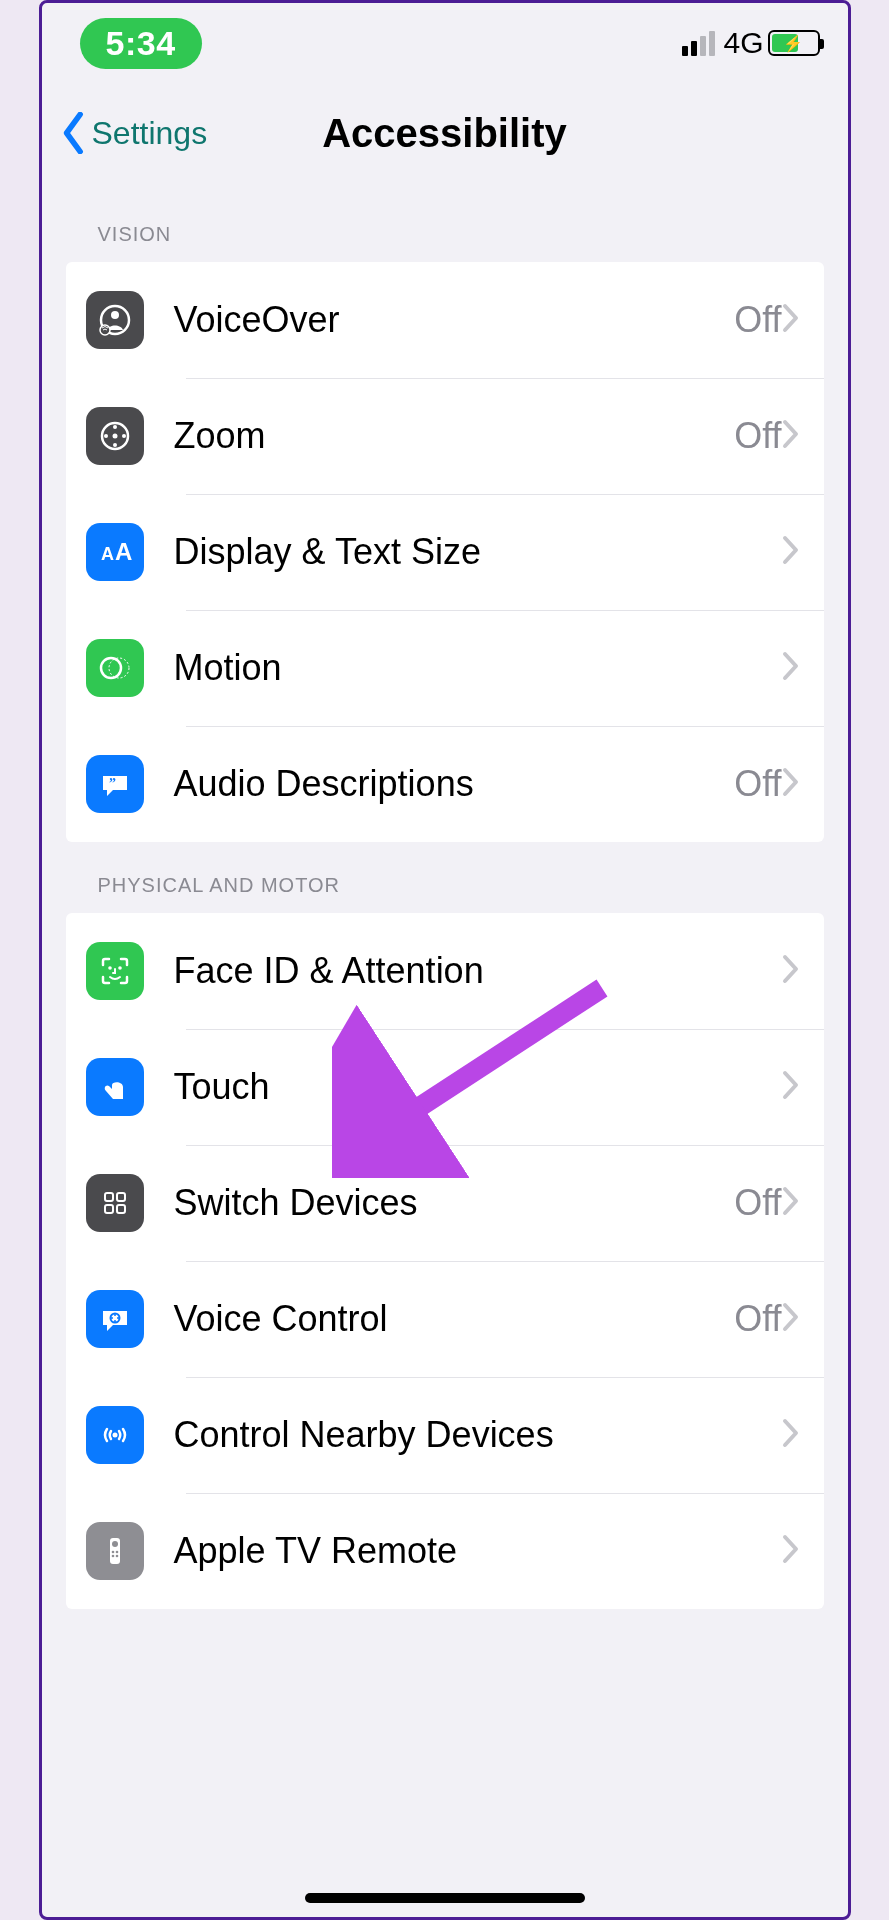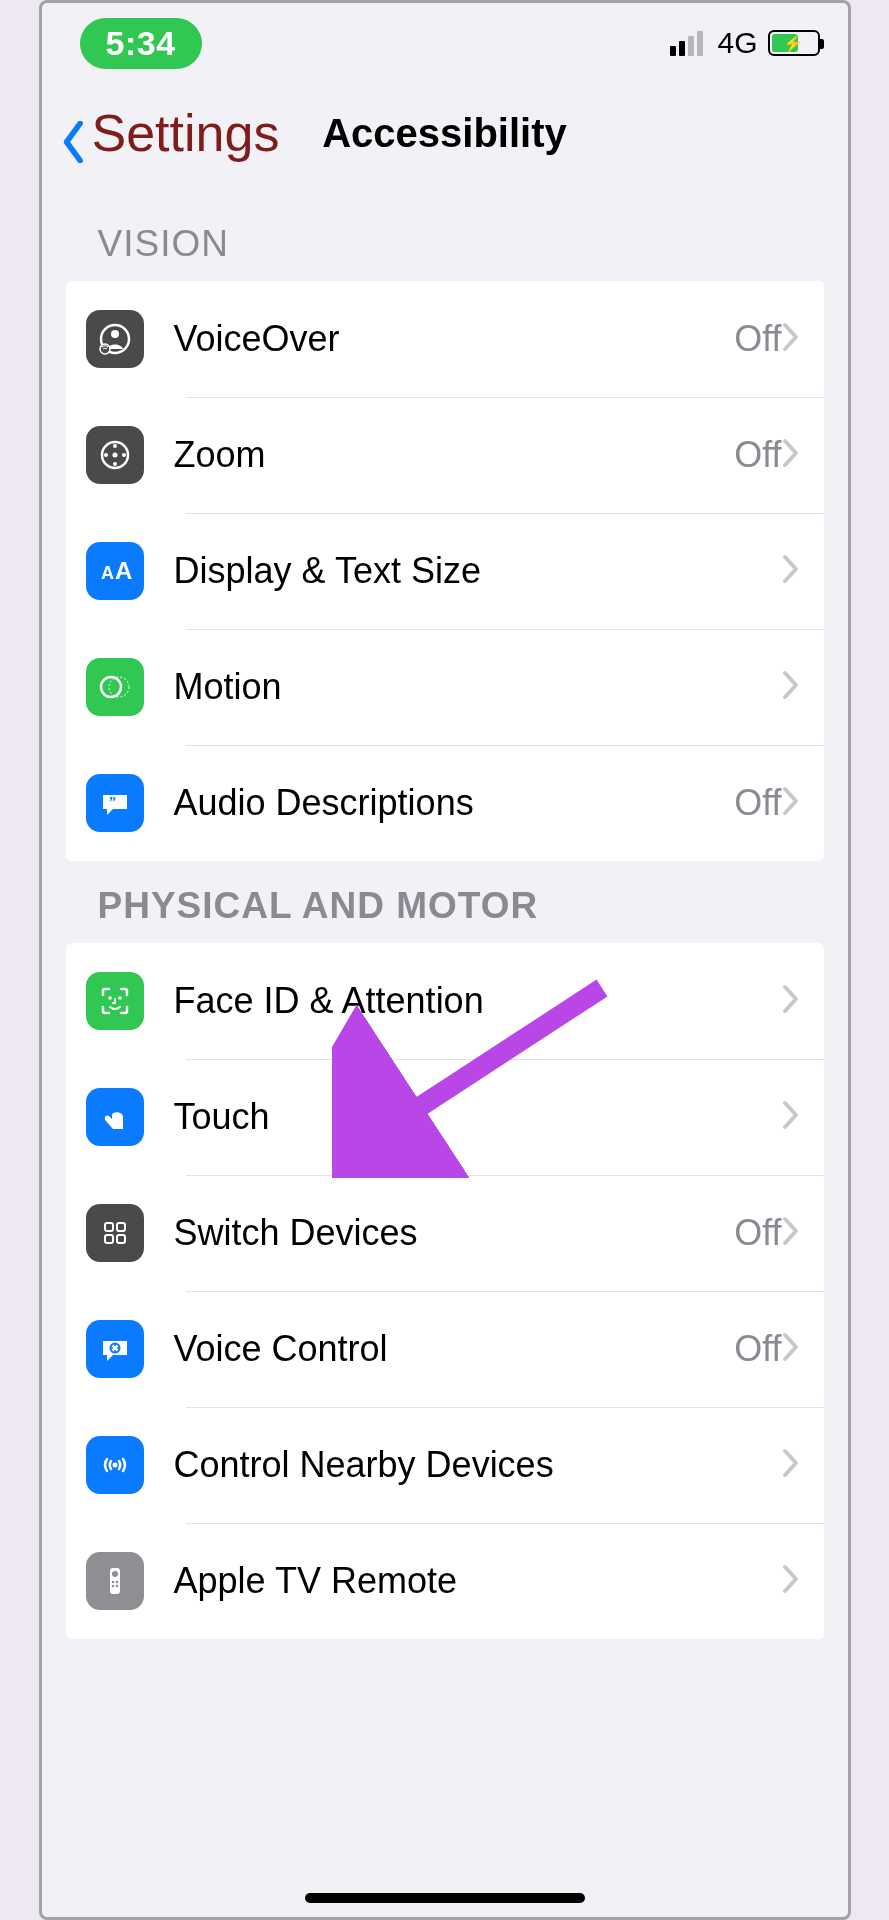--- a/index.html
+++ b/index.html
@@ -7,21 +7,21 @@
   body {
     font-family: -apple-system, "Helvetica Neue", Arial, sans-serif;
     background: #eee8f3;
     display: flex;
     justify-content: center;
   }
   .device {
     width: 812px;
     height: 1920px;
     background: #f2f1f6;
-    border: 3px solid #a3a3a3;
+    border: 3px solid #4c1d95;
     border-radius: 8px;
     position: relative;
     overflow: hidden;
   }
   
   .status-bar {
     height: 80px;
     display: flex;
     align-items: center;
     justify-content: space-between;
@@ -30,41 +30,41 @@
   .sb-left { display:flex; align-items:center; }
   .time-pill {
     background:#30c752;
     color:#fff;
     font-weight:600;
     font-size:34px;
     padding:6px 26px;
     border-radius:40px;
     letter-spacing:0.5px;
   }
-  .sb-right { display:flex; align-items:center; gap:10px; }
+  .sb-right { display:flex; align-items:center; gap:4px; }
   .signal { display:flex; align-items:flex-end; gap:3px; }
   .signal span { width:6px; background:#b6b6bb; border-radius:1px; }
   .signal span.on { background:#000; }
   .sb1{height:10px}.sb2{height:15px}.sb3{height:20px}.sb4{height:25px}
   .net-label { font-size:30px; font-weight:500; color:#000; margin-left:4px; }
   .battery { position:relative; width:52px; height:26px; border:2.5px solid #000; border-radius:6px; }
   .battery:after { content:""; position:absolute; right:-6px; top:7px; width:4px; height:10px; background:#000; border-radius:0 2px 2px 0; }
   .battery .fill { position:absolute; left:2px; top:2px; bottom:2px; width:26px; background:#30c752; border-radius:3px; }
   .battery .bolt { position:absolute; left:0; right:0; top:0; bottom:0; display:flex; align-items:center; justify-content:center; font-size:16px; color:#000; }
 
   
   .nav { height:100px; position:relative; display:flex; align-items:center; justify-content:center; }
-  .back { position:absolute; left:18px; display:flex; align-items:flex-end; color:#7f1d1d; font-size:52px; cursor:pointer; }
+  .back { position:absolute; left:18px; display:flex; align-items:center; color:#0f766e; font-size:32px; cursor:pointer; }
   .back svg { width:28px; height:42px; margin-right:4px; }
   .nav-title { font-size:40px; font-weight:700; color:#000; }
 
   
   .content { padding: 40px 24px 0 24px; }
-  .section-label { font-size:37px; color:#8a8a92; letter-spacing:1px; padding: 0 32px 16px 32px; }
-  .section-label.mt { margin-top:24px;font-weight:bold; }
+  .section-label { font-size:20px; color:#8a8a92; letter-spacing:1px; padding: 0 32px 16px 32px; }
+  .section-label.mt { margin-top:32px; }
   .card { background:#fff; border-radius:6px; overflow:hidden; }
   .row { display:flex; align-items:center; height:116px; padding:0 24px 0 20px; cursor:pointer; position:relative; }
   .row + .row::before { content:""; position:absolute; top:0; left:120px; right:0; height:1px; background:#e3e3e8; }
   .icon-wrap { width:58px; height:58px; border-radius:14px; display:flex; align-items:center; justify-content:center; margin-right:30px; flex-shrink:0; }
   .icon-wrap svg { width:36px; height:36px; fill:#fff; }
   .ic-dark { background:#4a4a4d; }
   .ic-blue { background:#0a7aff; }
   .ic-green { background:#30c752; }
   .ic-gray { background:#8e8e93; }
   .row-label { font-size:36px; color:#000; flex:1; }

